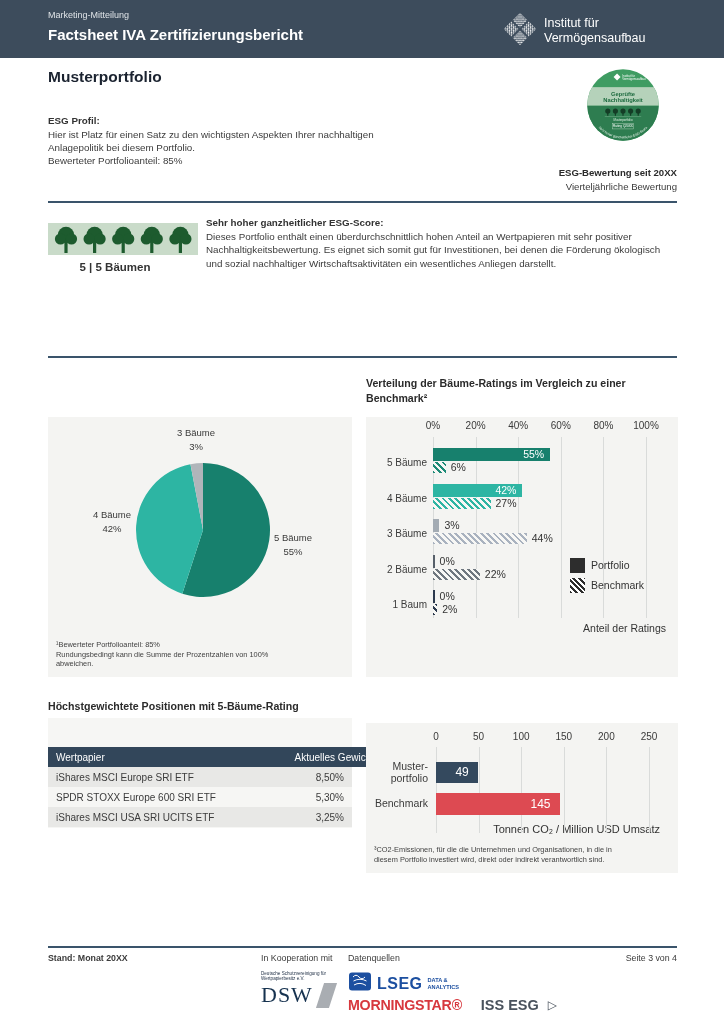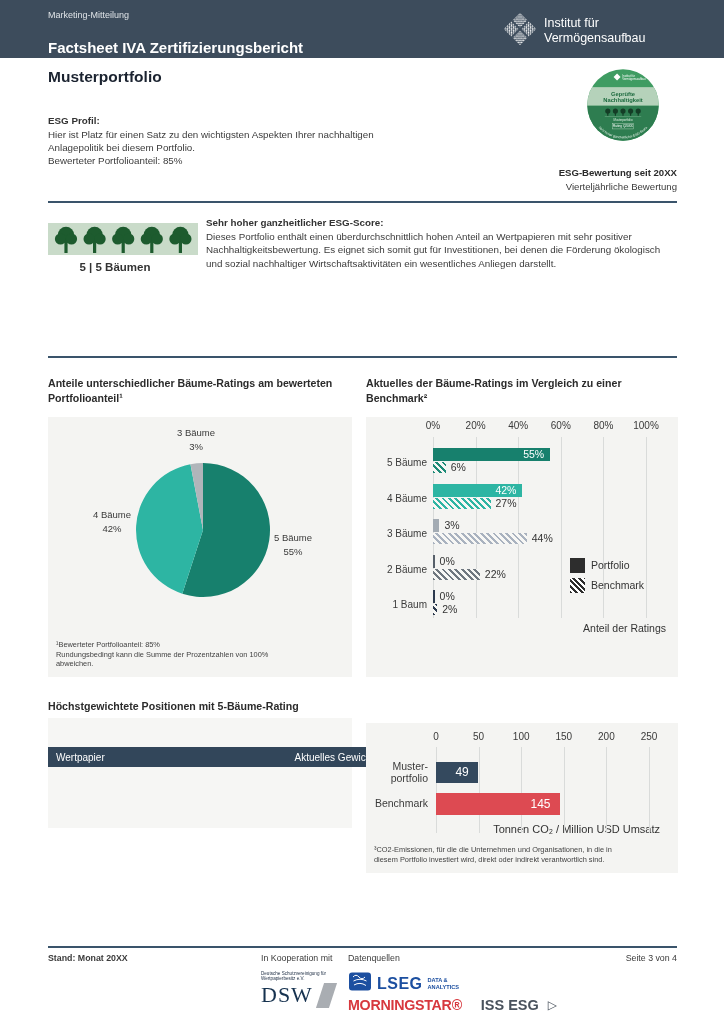--- a/index.html
+++ b/index.html
@@ -4,21 +4,21 @@
 <style>
   html,body{margin:0;padding:0;background:#fff;}
   .page{position:relative;width:724px;height:1024px;background:#ffffff;
         font-family:"Liberation Sans",sans-serif;color:#3b3b3b;overflow:hidden;}
   .abs{position:absolute;}
   .prewrap{white-space:pre-line;}
   .hr{position:absolute;height:2px;background:#3a546b;}
   
   .hdr{position:absolute;left:0;top:0;width:724px;height:58px;background:#3d4c5c;}
   .hdr-kicker{position:absolute;left:48px;top:10px;font-size:9px;color:#dfe3e7;}
-  .hdr-title{position:absolute;left:48px;top:26px;font-size:15px;font-weight:600;color:#ffffff;margin-top:13px;}
+  .hdr-title{position:absolute;left:48px;top:26px;font-size:15px;font-weight:600;color:#ffffff;}
   .hdr-logo{position:absolute;left:504px;top:13px;display:flex;gap:8px;align-items:center;}
   .hdr-logo-text{font-size:12.5px;line-height:15px;color:#ffffff;}
   
   .h1{position:absolute;left:48px;top:68px;font-size:15.5px;font-weight:700;color:#1b2330;}
   .esg-label{position:absolute;left:48px;top:115px;font-size:9.8px;font-weight:700;color:#333;}
   .esg-text{position:absolute;left:48px;top:128px;font-size:9.8px;line-height:13.2px;color:#3b3b3b;}
   .rating1{position:absolute;right:47px;top:167px;font-size:9.6px;font-weight:700;color:#2b2b2b;text-align:right;}
   .rating2{position:absolute;right:47px;top:181px;font-size:9.6px;color:#3b3b3b;text-align:right;}
   
   .tree-strip{position:absolute;left:48px;top:223px;width:150px;height:32px;}
@@ -170,22 +170,21 @@
           <rect x="130.8" y="20" width="3.2" height="10"></rect>
         </g>
     </svg>
   </div>
   <div class="tree-caption">5 | 5 Bäumen</div>
   <div class="score-head">Sehr hoher ganzheitlicher ESG-Score:</div>
   <div class="score-p1">Dieses Portfolio enthält einen überdurchschnittlich hohen Anteil an Wertpapieren mit sehr positiver Nachhaltigkeitsbewertung. Es eignet sich somit gut für Investitionen, bei denen die Förderung ökologisch und sozial nachhaltiger Wirtschaftsaktivitäten ein wesentliches Anliegen darstellt.</div>
 
   <div class="hr" style="left:48px;top:356px;width:629px;"></div>
 
-  <div class="sec-title" style="left:48px;top:376px;width:292px;">Anteile unterschiedlicher Bäume-Ratings am bewerteten Portfolioanteil¹</div>
-  <div class="sec-title" style="left:366px;top:376px;width:302px;">Aktuelles der Bäume-Ratings im Vergleich zu einer Benchmark²</div>
+  <div class="sec-title" style="left:366px;top:376px;width:302px;">Verteilung der Bäume-Ratings im Vergleich zu einer Benchmark²</div>
 
   <div class="panel" style="left:48px;top:417px;width:304px;height:260px;">
     <div class="footnote prewrap" style="left:8px;top:223px;width:292px;">¹Bewerteter Portfolioanteil: 85%
 Rundungsbedingt kann die Summe der Prozentzahlen von 100%
 abweichen.</div>
   <svg width="304" height="220" style="position:absolute;left:0;top:0">
         <path d="M 155 113 L 155.00 46.00 A 67 67 0 1 1 134.30 176.72 Z" fill="#17806d"></path>
         <path d="M 155 113 L 134.30 176.72 A 67 67 0 0 1 142.45 47.19 Z" fill="#2db5a3"></path>
         <path d="M 155 113 L 142.45 47.19 A 67 67 0 0 1 155.00 46.00 Z" fill="#b0b5ba"></path>
       </svg>
@@ -248,20 +247,34 @@
       <div style="position: absolute; left: 225px; top: 162px; font-size: 10.5px; color: rgb(51, 51, 51);">Benchmark</div>
     </div>
 
   <div class="sec-title" style="left:48px;top:699px;width:300px;">Höchstgewichtete Positionen mit 5-Bäume-Rating</div>
 
   <div class="tbl-wrap">
     <div class="tbl-head">
       <span class="c1">Wertpapier</span>
       <span class="c2">Aktuelles Gewicht</span>
     </div>
+    <div id="tblRows" style="position:absolute;left:0;top:49px;width:304px;">
+        <div style="position: relative; width: 304px; height: 20px; background: rgb(232, 232, 230); display: flex; align-items: center; font-size: 10px; color: rgb(59, 59, 59);">
+          <span style="flex: 1 1 0%; padding-left: 8px;">iShares MSCI Europe SRI ETF</span>
+          <span style="padding-right: 8px;">8,50%</span>
+        </div>
+        <div style="position: relative; width: 304px; height: 20px; background: transparent; display: flex; align-items: center; font-size: 10px; color: rgb(59, 59, 59);">
+          <span style="flex: 1 1 0%; padding-left: 8px;">SPDR STOXX Europe 600 SRI ETF</span>
+          <span style="padding-right: 8px;">5,30%</span>
+        </div>
+        <div style="position: relative; width: 304px; height: 20px; background: rgb(232, 232, 230); display: flex; align-items: center; font-size: 10px; color: rgb(59, 59, 59);">
+          <span style="flex: 1 1 0%; padding-left: 8px;">iShares MSCI USA SRI UCITS ETF</span>
+          <span style="padding-right: 8px;">3,25%</span>
+        </div>
+      </div>
   </div>
 
   <div class="panel" style="left:366px;top:723px;width:312px;height:150px;">
     <div class="xlabel" style="right:18px;top:100px;font-size:11px;">Tonnen CO₂ / Million USD Umsatz</div>
     <div class="footnote prewrap" style="left:8px;top:122px;width:300px;">³CO2-Emissionen, für die die Unternehmen und Organisationen, in die in
 diesem Portfolio investiert wird, direkt oder indirekt verantwortlich sind.</div>
   <div style="position: absolute; left: 70px; top: 24px; width: 1px; height: 86px; background: rgb(217, 219, 218);"></div>
       <div style="position: absolute; left: 70px; top: 8px; transform: translateX(-50%); font-size: 10px; color: rgb(58, 58, 58);">0</div>
       <div style="position: absolute; left: 112.6px; top: 24px; width: 1px; height: 86px; background: rgb(217, 219, 218);"></div>
       <div style="position: absolute; left: 112.6px; top: 8px; transform: translateX(-50%); font-size: 10px; color: rgb(58, 58, 58);">50</div>

